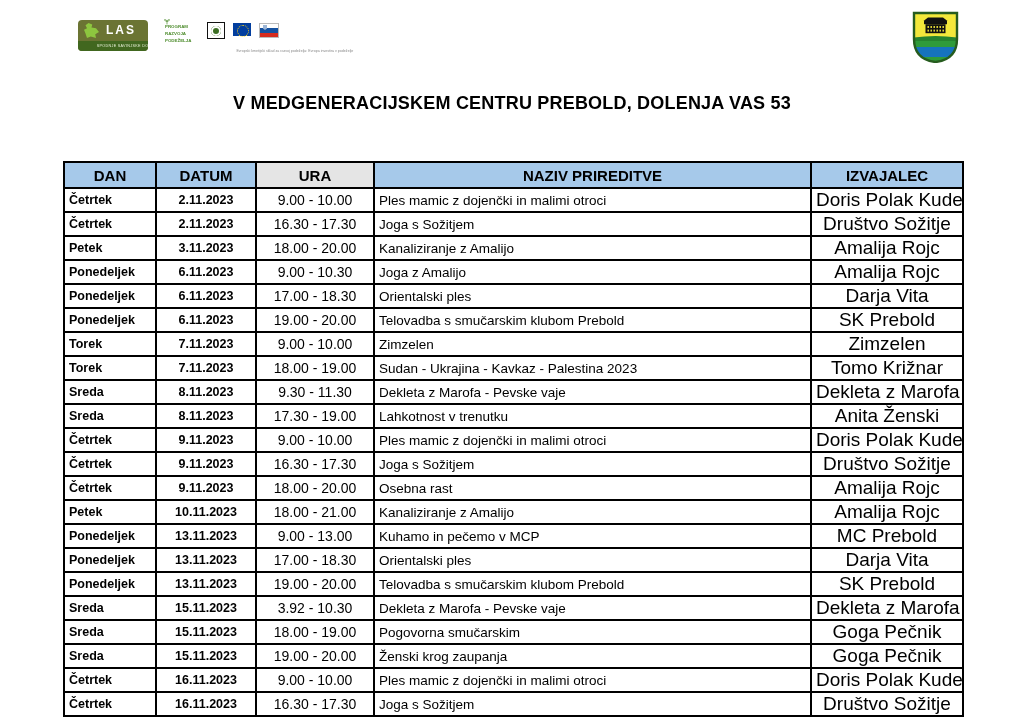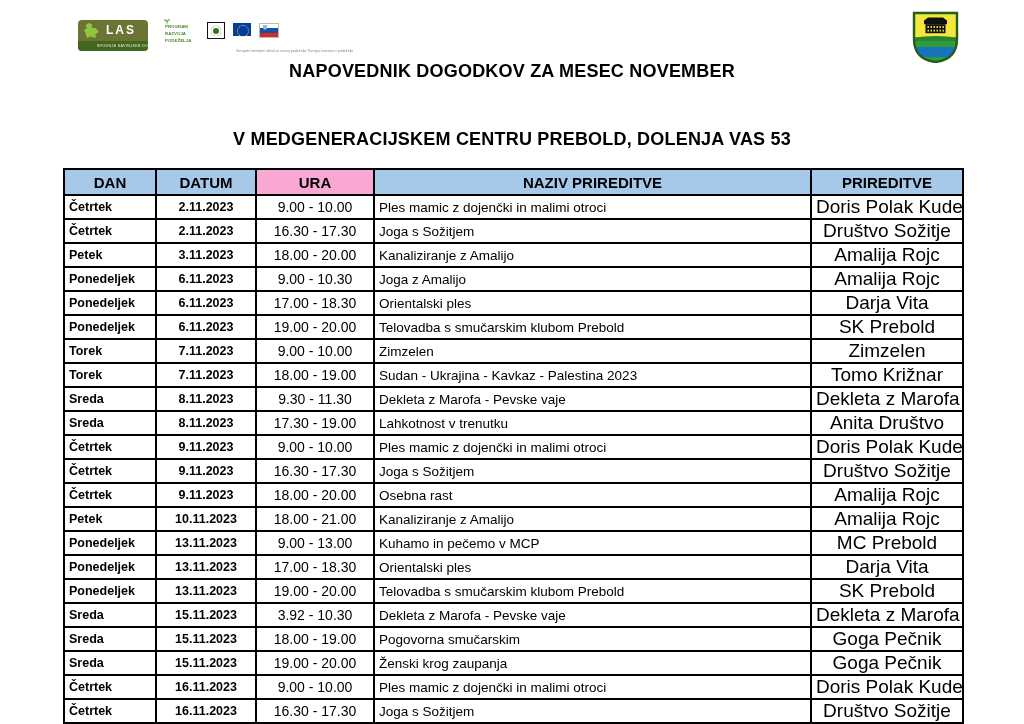--- a/index.html
+++ b/index.html
@@ -42,24 +42,24 @@
   .mcp-logo{position:absolute;left:786px;top:7px;width:82px;height:52px;text-align:center;}
   .mcp-title{margin-top:1px;font-family:"Liberation Serif","DejaVu Serif",serif;font-weight:bold;
     color:#3a2c20;font-size:7px;letter-spacing:0.6px;white-space:nowrap;}
   .mcp-sub{color:#b5473c;font-size:6px;letter-spacing:1.6px;white-space:nowrap;margin-top:1px;}
 
   .coa{position:absolute;left:911px;top:11px;width:49px;height:52px;}
 
   
   .title-line{position:absolute;left:0;width:1024px;text-align:center;font-weight:bold;font-size:18px;letter-spacing:0.2px;}
   .title-1{top:61px;}
-  .title-2{top:93px;margin-top:36px;}
+  .title-2{top:93px;}
 
   
-  .events-table{position:absolute;left:63px;top:168px;width:899px;border-collapse:collapse;table-layout:fixed;}
+  .events-table{position:absolute;left:63px;top:161px;width:899px;border-collapse:collapse;table-layout:fixed;}
   .events-table th,.events-table td{border:2px solid #000;overflow:hidden;white-space:nowrap;padding:0 4px;}
   .events-table th{height:24px;font-size:15px;font-weight:bold;text-align:center;padding:0 2px;}
   .events-table td{height:21px;}
   .c-dan{font-size:12.5px;font-weight:bold;text-align:left;}
   .c-datum{font-size:12.5px;font-weight:bold;text-align:center;}
   .c-ura{font-size:14px;text-align:center;}
   .c-naziv{font-size:13.5px;text-align:left;}
   .c-izv{font-size:19px;text-align:center;margin-left:12px;}
 </style>
 </head>
@@ -127,38 +127,37 @@
           <rect x="19.5" y="18.6" width="1.4" height="2"></rect>
         <rect x="22.5" y="18.6" width="1.4" height="2"></rect>
           <rect x="25.5" y="18.6" width="1.4" height="2"></rect>
         <rect x="28.5" y="18.6" width="1.4" height="2"></rect>
           <rect x="31.5" y="18.6" width="1.4" height="2"></rect>
       </g>
     </g>
     <path d="M3 2 L46 2 L46 28 C46 43 37 49.5 24.5 51 C12 49.5 3 43 3 28 Z" fill="none" stroke="#265c1e" stroke-width="2.4"></path>
   </svg>
 
-  <div class="title-line title-1">NAPOVEDNIK DOGODKOV ZA MESEC NOVEMBER</div>
   <div class="title-line title-2">V MEDGENERACIJSKEM CENTRU PREBOLD, DOLENJA VAS 53</div>
 
   <table class="events-table">
     <colgroup>
       <col style="width:92px">
         <col style="width:100px">
         <col style="width:118px">
         <col style="width:437px">
         <col style="width:152px">
     </colgroup>
     <thead>
       <tr>
         <th style="background-color: rgb(166, 201, 234); border-color: rgb(0, 0, 0);">DAN</th>
         <th style="background-color: rgb(166, 201, 234); border-color: rgb(0, 0, 0);">DATUM</th>
-        <th style="background-color: #f9a8d4; border-color: rgb(0, 0, 0);">URA</th>
+        <th style="background-color: #e5e5e5; border-color: rgb(0, 0, 0);">URA</th>
         <th style="background-color: rgb(166, 201, 234); border-color: rgb(0, 0, 0);">NAZIV PRIREDITVE</th>
-        <th style="background-color: rgb(166, 201, 234); border-color: rgb(0, 0, 0);">PRIREDITVE</th>
+        <th style="background-color: rgb(166, 201, 234); border-color: rgb(0, 0, 0);">IZVAJALEC</th>
       </tr>
     </thead>
     <tbody>
         <tr>
       <td class="c-dan" style="border-color: rgb(0, 0, 0);">Četrtek</td>
       <td class="c-datum" style="border-color: rgb(0, 0, 0);">2.11.2023</td>
       <td class="c-ura" style="border-color: rgb(0, 0, 0);">9.00 - 10.00</td>
       <td class="c-naziv" style="border-color: rgb(0, 0, 0);">Ples mamic z dojenčki in malimi otroci</td>
       <td class="c-izv" style="border-color: rgb(0, 0, 0);">Doris Polak Kuder</td>
     </tr>
@@ -216,21 +215,21 @@
       <td class="c-datum" style="border-color: rgb(0, 0, 0);">8.11.2023</td>
       <td class="c-ura" style="border-color: rgb(0, 0, 0);">9.30 - 11.30</td>
       <td class="c-naziv" style="border-color: rgb(0, 0, 0);">Dekleta z Marofa - Pevske vaje</td>
       <td class="c-izv" style="border-color: rgb(0, 0, 0);">Dekleta z Marofa</td>
     </tr>
         <tr>
       <td class="c-dan" style="border-color: rgb(0, 0, 0);">Sreda</td>
       <td class="c-datum" style="border-color: rgb(0, 0, 0);">8.11.2023</td>
       <td class="c-ura" style="border-color: rgb(0, 0, 0);">17.30 - 19.00</td>
       <td class="c-naziv" style="border-color: rgb(0, 0, 0);">Lahkotnost v trenutku</td>
-      <td class="c-izv" style="border-color: rgb(0, 0, 0);">Anita Društvo</td>
+      <td class="c-izv" style="border-color: rgb(0, 0, 0);">Anita Ženski</td>
     </tr>
         <tr>
       <td class="c-dan" style="border-color: rgb(0, 0, 0);">Četrtek</td>
       <td class="c-datum" style="border-color: rgb(0, 0, 0);">9.11.2023</td>
       <td class="c-ura" style="border-color: rgb(0, 0, 0);">9.00 - 10.00</td>
       <td class="c-naziv" style="border-color: rgb(0, 0, 0);">Ples mamic z dojenčki in malimi otroci</td>
       <td class="c-izv" style="border-color: rgb(0, 0, 0);">Doris Polak Kuder</td>
     </tr>
         <tr>
       <td class="c-dan" style="border-color: rgb(0, 0, 0);">Četrtek</td>

